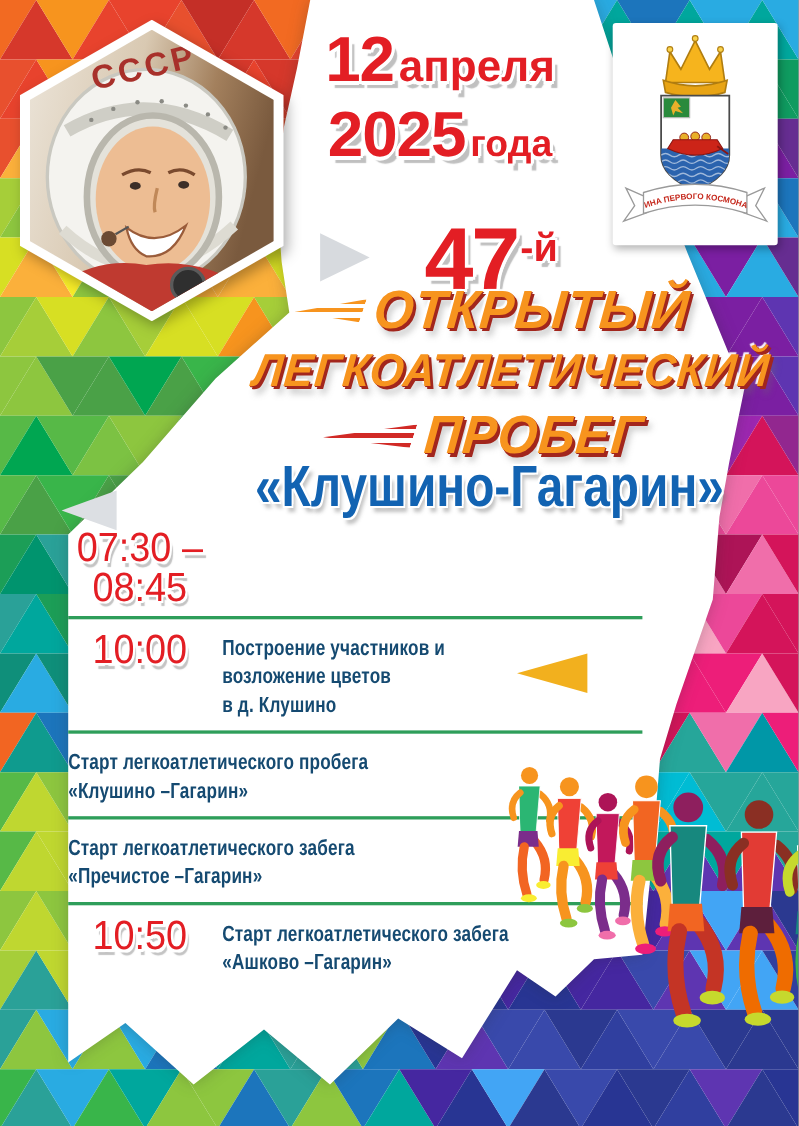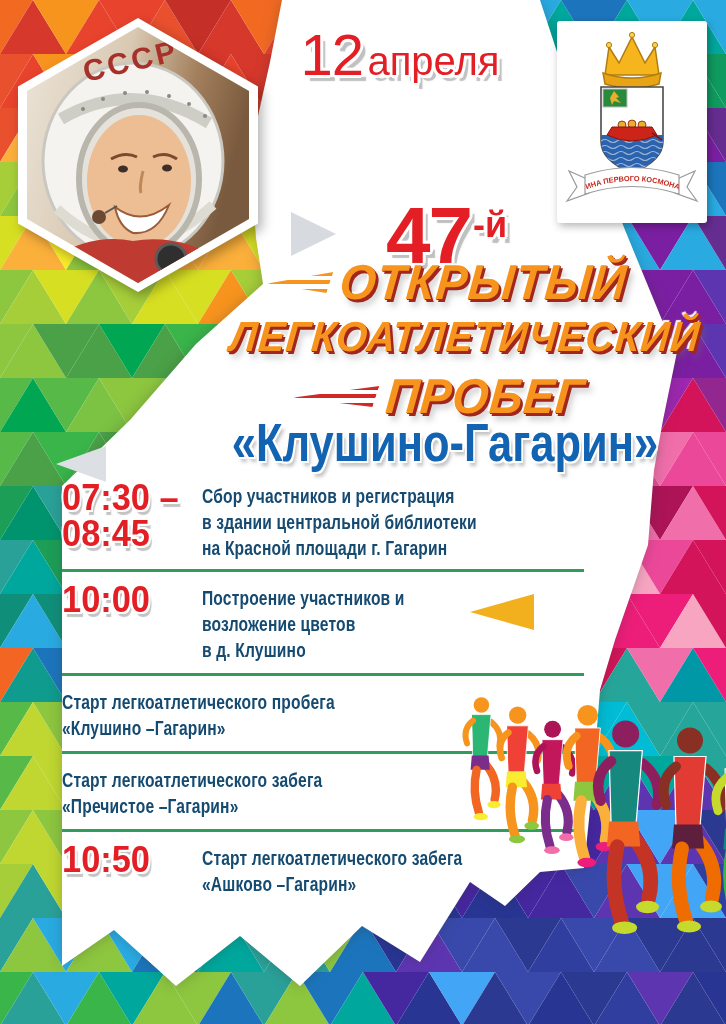--- a/index.html
+++ b/index.html
@@ -18,21 +18,21 @@
   .hex-inner{position:absolute;inset:9px;clip-path:polygon(50% 0,100% 25%,100% 75%,50% 100%,0 75%,0 25%);overflow:hidden;}
 
   
   .emblem-card{position:absolute;left:557px;top:21px;width:150px;height:202px;background:#fff;
                border-radius:3px;z-index:3;box-shadow:2px 3px 8px rgba(0,0,0,.3);}
 
   .cond{display:inline-block;white-space:nowrap;}
 
   
   .date-block{position:absolute;left:240px;top:26px;width:320px;text-align:center;z-index:4;color:var(--red);
-              font-weight:normal;line-height:1;}
+              font-weight:bold;line-height:1;}
   .date-block .big{font-size:58px;letter-spacing:-1px;}
   .date-block .small{font-size:40px;}
   .date-block .small2{font-size:34px;}
   .outline-w{text-shadow:-2px -2px 0 #fff,2px -2px 0 #fff,-2px 2px 0 #fff,2px 2px 0 #fff,0 -3px 0 #fff,0 3px 0 #fff,-3px 0 0 #fff,3px 0 0 #fff,5px 6px 1px rgba(130,130,130,.5);}
   .date-line{margin-bottom:10px;}
 
   
   .edition{position:absolute;left:386px;top:196px;z-index:4;color:var(--red);font-weight:bold;line-height:1;}
   .edition .num{font-size:80px;letter-spacing:-2px;}
   .edition .suf{font-size:36px;position:relative;top:-26px;left:2px;}
@@ -55,21 +55,21 @@
   .subtitle{position:absolute;left:0;top:416px;width:890px;text-align:center;z-index:4;color:var(--blue);
             font-weight:bold;font-size:53px;line-height:1;
             text-shadow:-2px -2px 0 #fff,2px -2px 0 #fff,-2px 2px 0 #fff,2px 2px 0 #fff,4px 5px 4px rgba(120,120,120,.45);}
   .subtitle .cond{transform:scaleX(.82);transform-origin:50% 50%;}
 
   
   .schedule{position:absolute;left:62px;top:476px;width:522px;z-index:4;}
   .srow{display:flex;padding:10px 0 10px 0;}
   .srow:first-child{padding-top:4px;padding-bottom:8px;}
   .srow + .srow{border-top:3px solid var(--sep);}
-  .time{width:140px;flex:none;color:var(--red);font-weight:bold;font-size:37px;line-height:36px;}
+  .time{width:140px;flex:none;color:var(--red);font-weight:normal;font-size:37px;line-height:36px;text-align:center;}
   .time .t{display:block;transform:scaleX(.93);transform-origin:0 50%;
            text-shadow:-2px -2px 0 #fff,2px -2px 0 #fff,-2px 2px 0 #fff,2px 2px 0 #fff,3px 5px 1px rgba(145,145,145,.55);}
   .desc{flex:1;color:var(--navy);font-weight:bold;font-size:20px;line-height:26px;padding-top:3px;}
   .desc .d{display:block;transform:scaleX(.78);transform-origin:0 50%;letter-spacing:.2px;}
 
   #runners{position:absolute;left:413px;top:663px;z-index:5;}
 </style>
 </head>
 <body>
 
@@ -697,20 +697,24 @@
         </text>
       </g>
     </svg>
   </div>
 
   <div class="date-block">
     <div class="date-line outline-w">
       <span class="big cond">12</span>
       <span class="small cond">апреля</span>
     </div>
+    <div class="date-line outline-w">
+      <span class="big cond">2025</span>
+      <span class="small2 cond">года</span>
+    </div>
   </div>
 
   <div class="edition outline-w">
     <span class="num">47</span><span class="suf">-й</span>
   </div>
 
   <div class="title-line t1">
     <span class="speedlines orange"></span>
     <span class="txt">ОТКРЫТЫЙ</span>
   </div>
@@ -725,25 +729,20 @@
   <div class="subtitle">
     <span class="cond">«Клушино-Гагарин»</span>
   </div>
 
   <div class="schedule">
 
     <div class="srow">
       <div class="time">
         <span class="t">07:30 –</span>
         <span class="t">08:45</span>
-      </div>
-      <div class="desc">
-        <span class="d">Сбор участников и регистрация</span>
-        <span class="d">в здании центральной библиотеки</span>
-        <span class="d">на Красной площади г. Гагарин</span>
       </div>
     </div>
 
 
     <div class="srow">
       <div class="time">
         <span class="t">10:00</span>
       </div>
       <div class="desc">
         <span class="d">Построение участников и возложение цветов</span>

